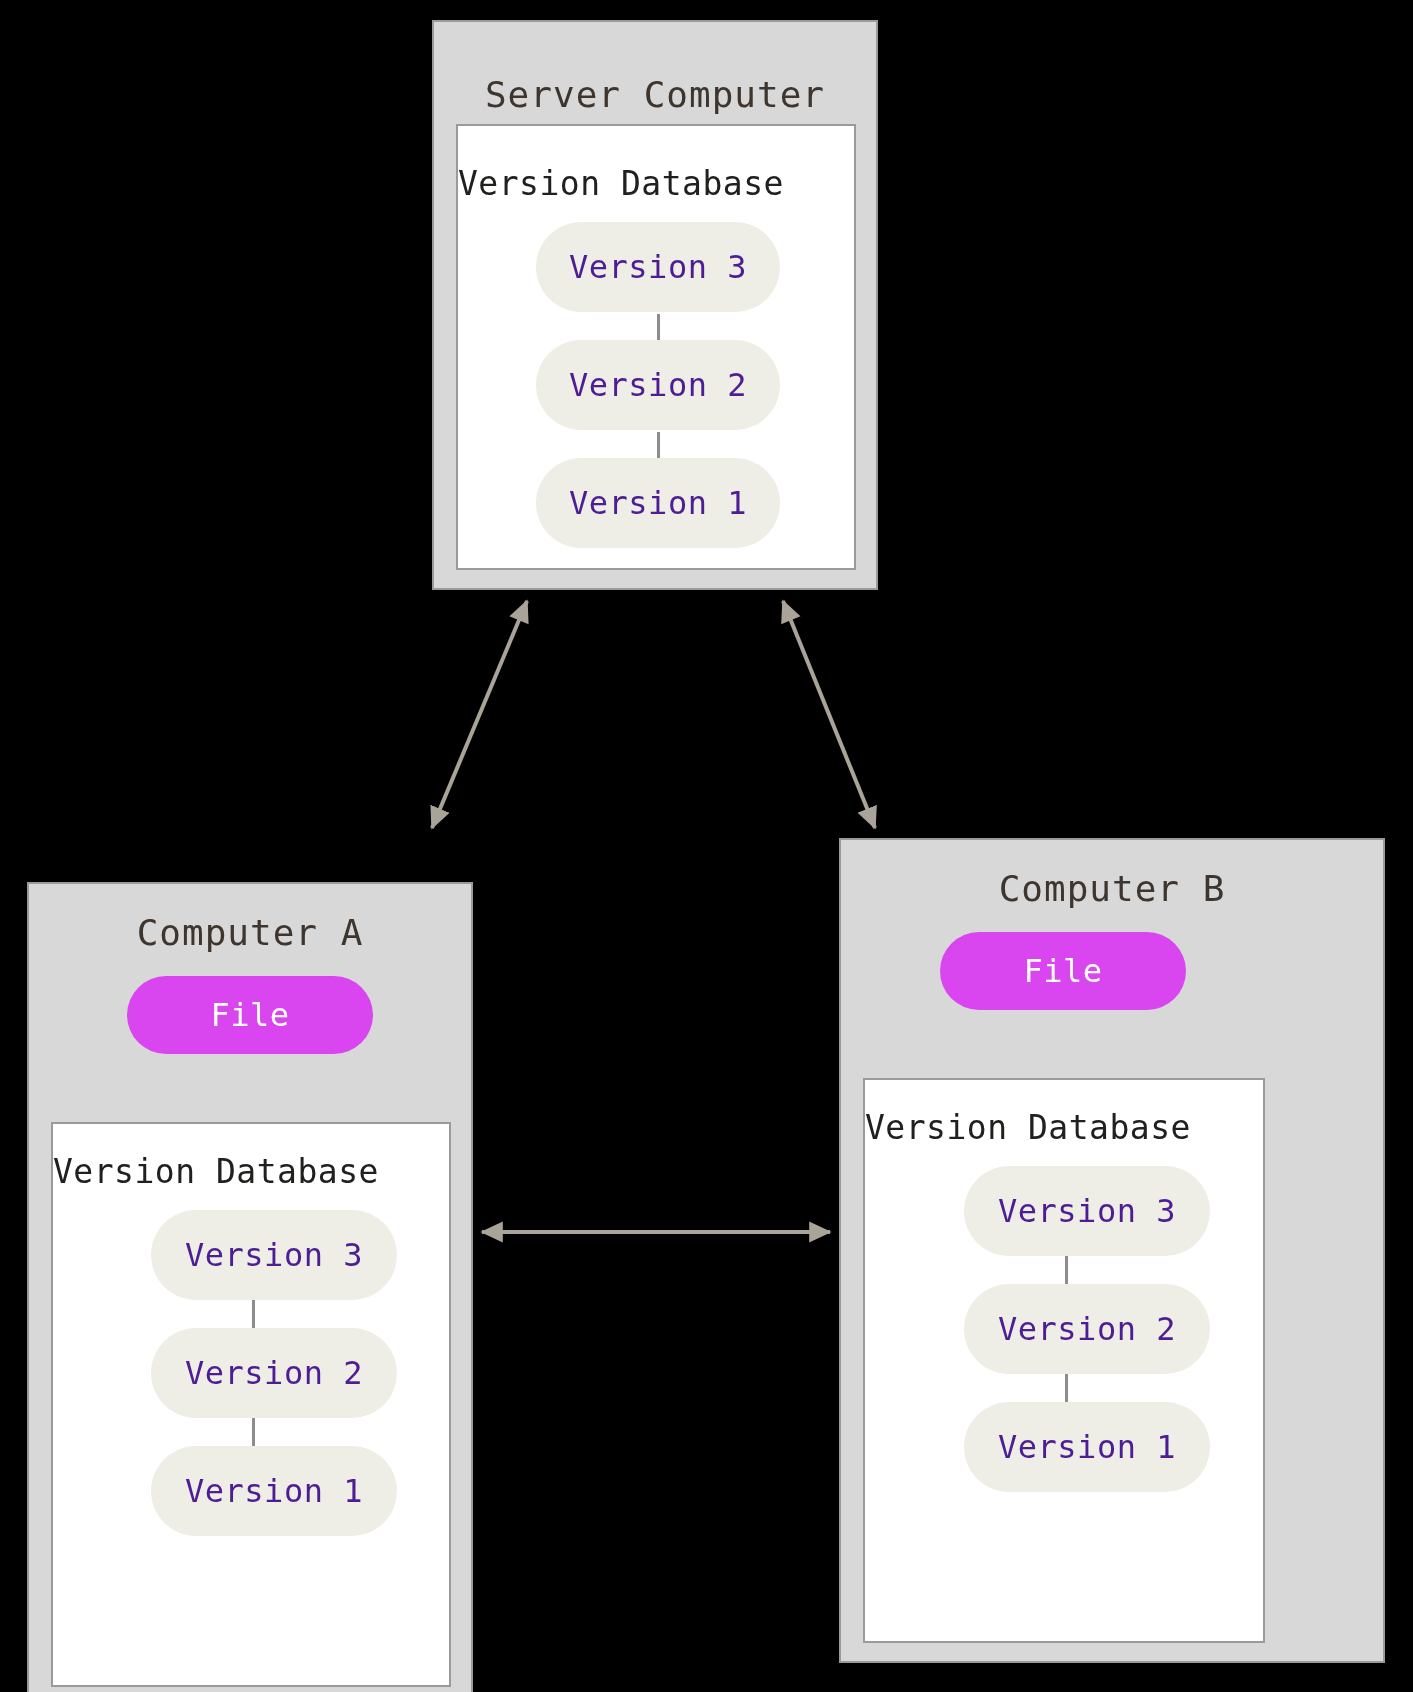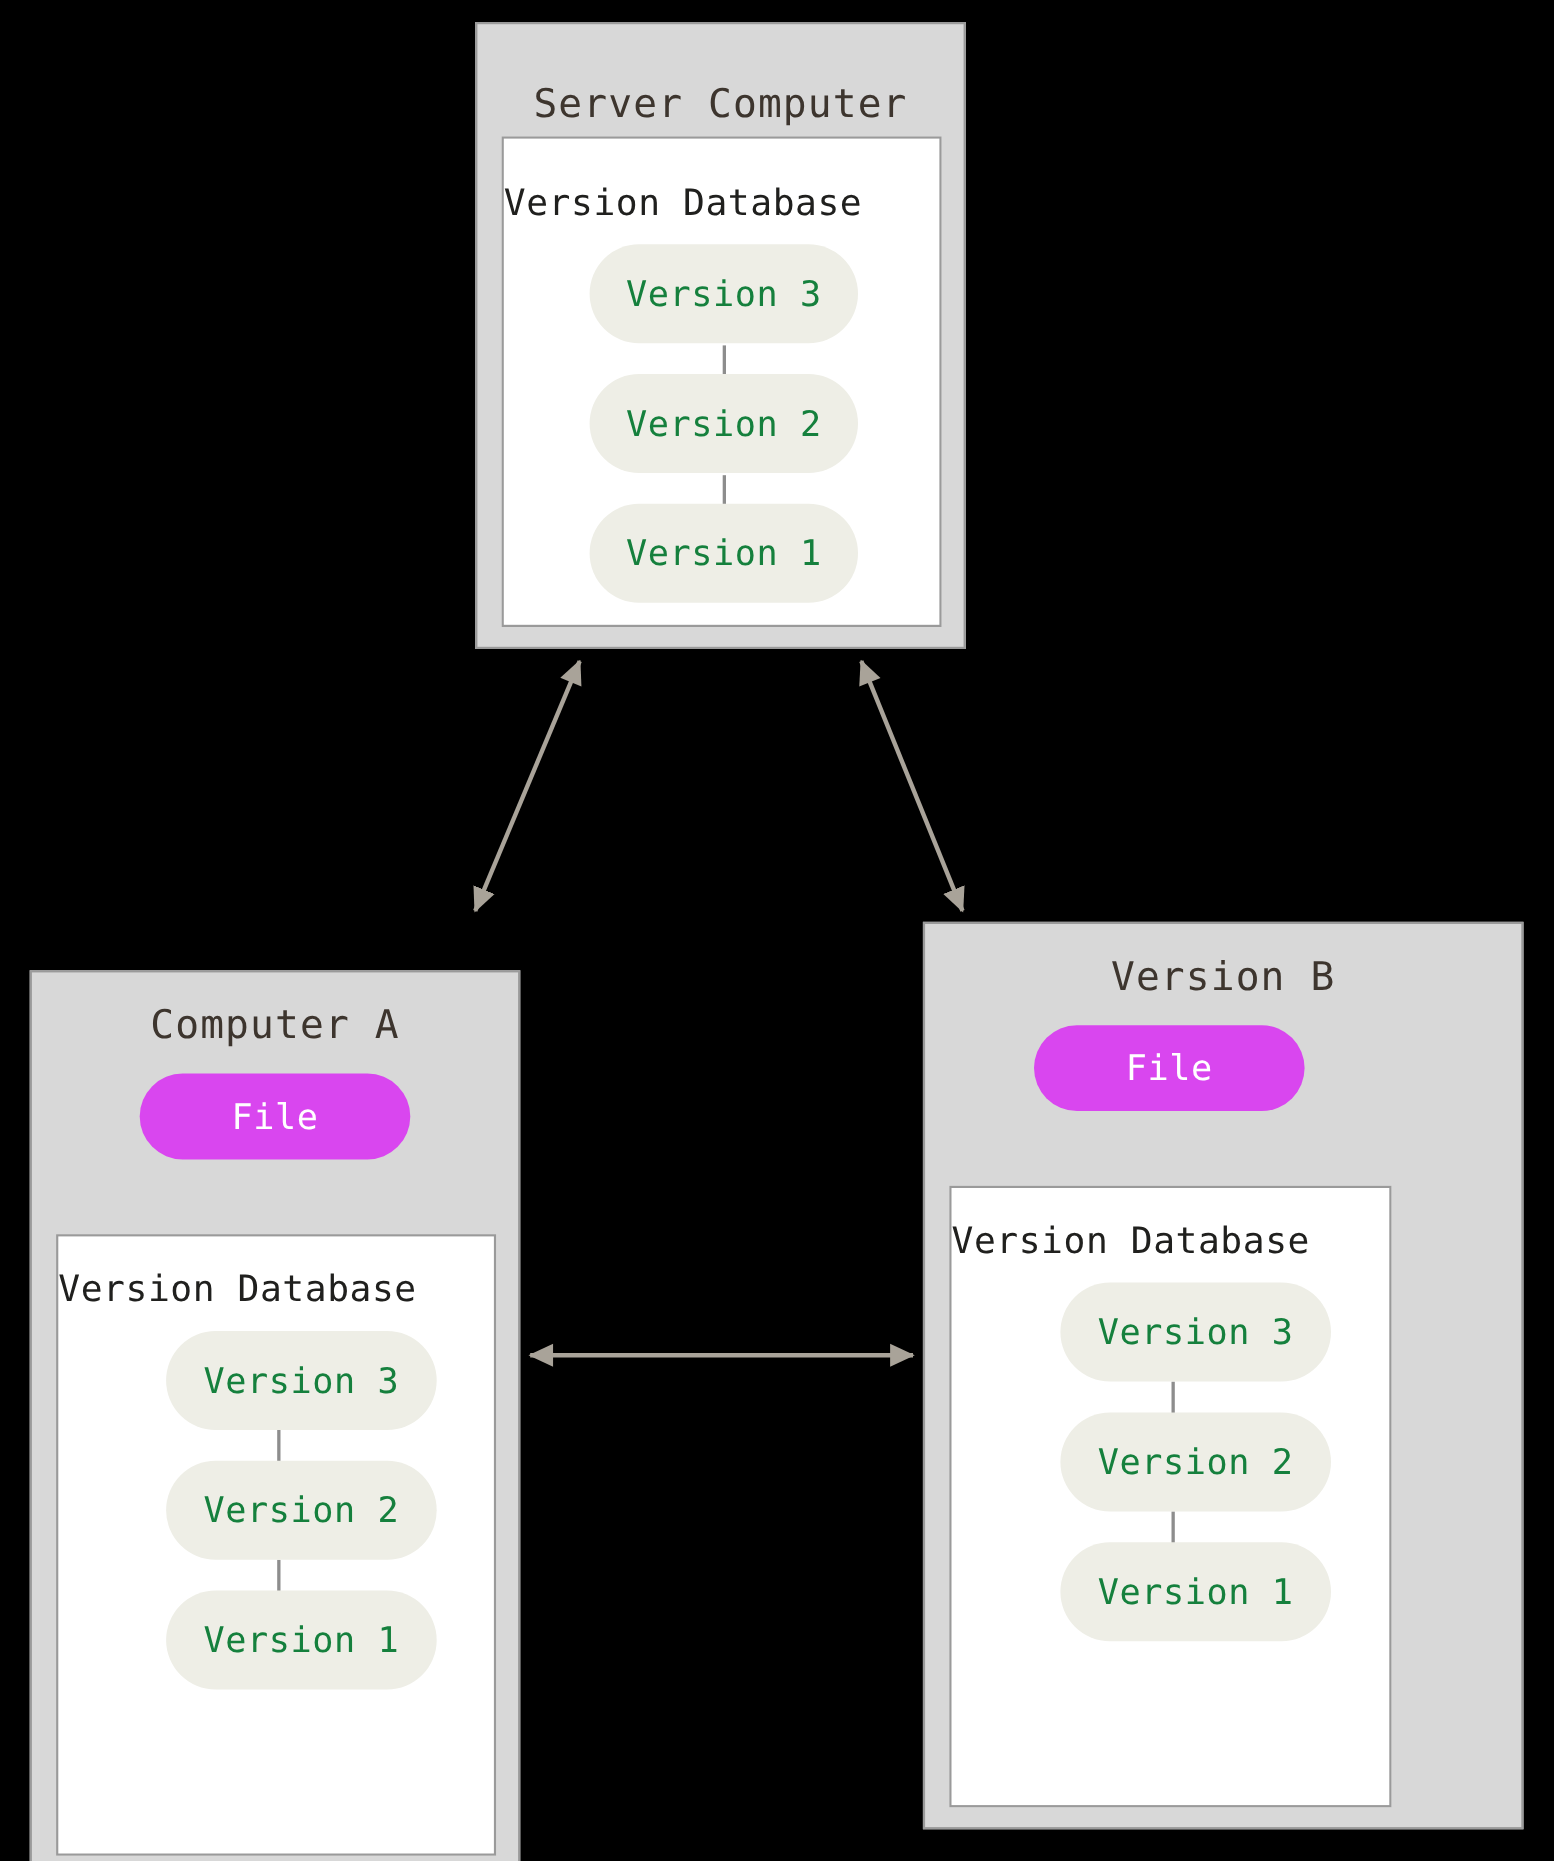--- a/index.html
+++ b/index.html
@@ -59,21 +59,21 @@
   }
 
   
   .pill {
     position: absolute;
     background: #eeeeE6;
     border-radius: 999px;
     display: flex;
     align-items: center;
     justify-content: center;
-    color: #15803d;
+    color: #4c1d95;
     font-size: 32px;
     letter-spacing: 0.5px;
     white-space: nowrap;
     box-sizing: border-box;
   }
   .pill.file-pill {
     background: #d946ef;
     color: #ffffff;
   }
 
@@ -145,21 +145,21 @@
       <div class="vconnector" style="left:199px; top:176px; height:42px;"></div>
       <div class="vconnector" style="left:199px; top:294px; height:42px;"></div>
 
       <div class="pill" style="left:98px; top:86px; width:246px; height:90px;">Version 3</div>
       <div class="pill" style="left:98px; top:204px; width:246px; height:90px;">Version 2</div>
       <div class="pill" style="left:98px; top:322px; width:246px; height:90px;">Version 1</div>
     </div>
   </div>
 
   <div class="outer-box" style="left:839px; top:838px; width:546px; height:825px;">
-    <div class="box-title" style="top:28px;">Version B</div>
+    <div class="box-title" style="top:28px;">Computer B</div>
 
     <div class="pill file-pill" style="left:99px; top:92px; width:246px; height:78px;">File</div>
 
     <div class="inner-box" style="left:22px; top:238px; width:402px; height:565px;">
       <div class="inner-title" style="top:28px;">Version Database</div>
 
       <div class="vconnector" style="left:200px; top:176px; height:42px;"></div>
       <div class="vconnector" style="left:200px; top:294px; height:42px;"></div>
 
       <div class="pill" style="left:99px; top:86px; width:246px; height:90px;">Version 3</div>

